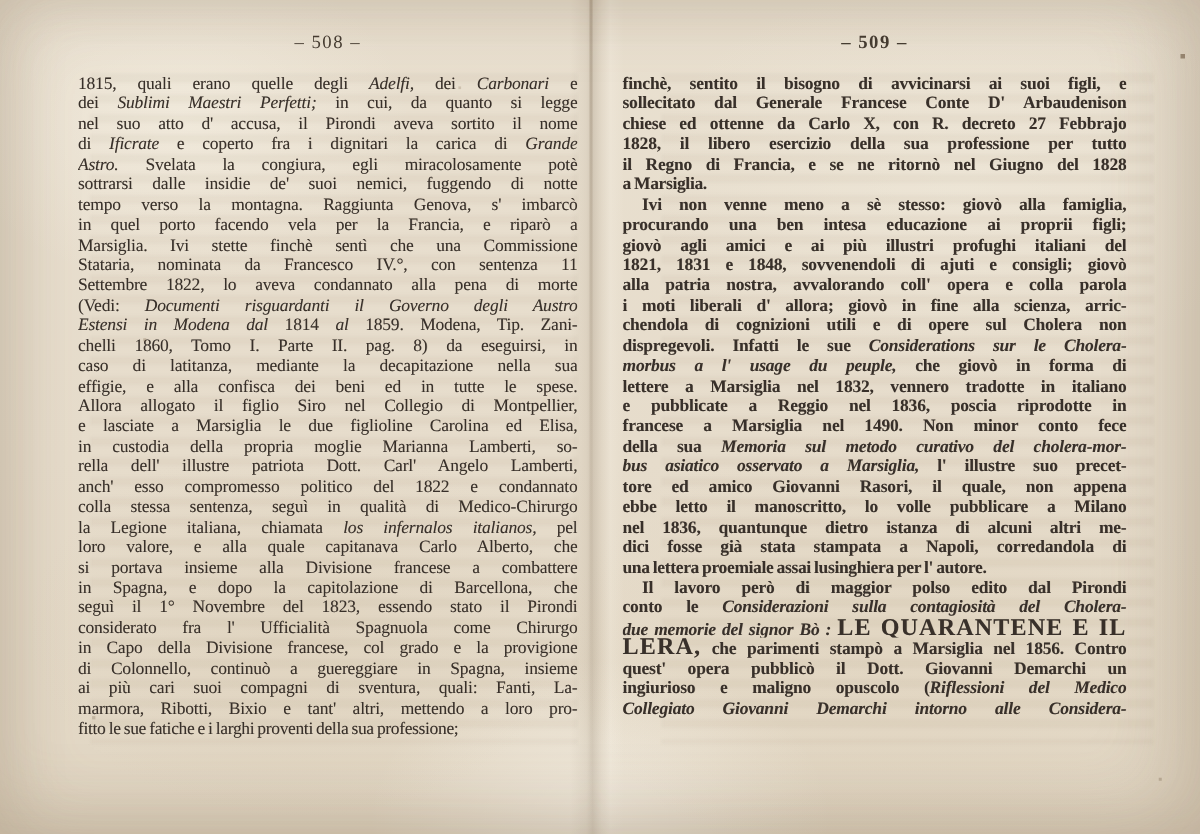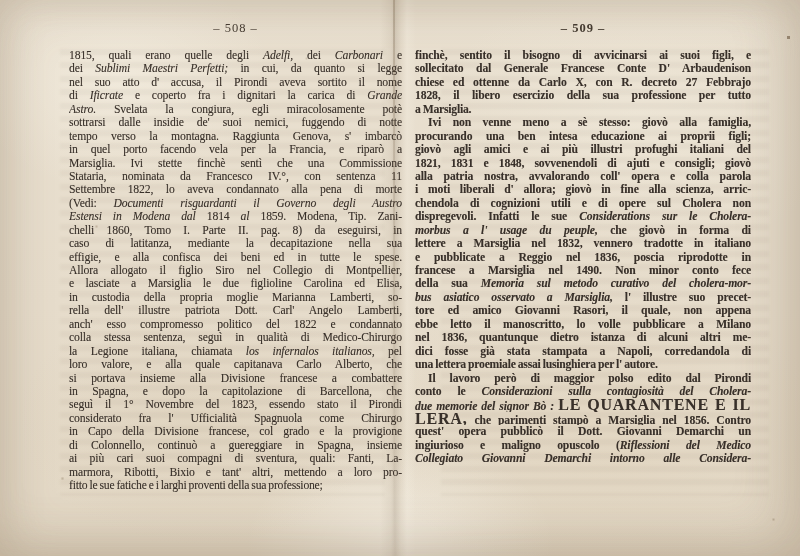--- a/index.html
+++ b/index.html
@@ -44,21 +44,21 @@
     background:transparent;
     box-shadow:
       788px 37px 0 1px rgba(92,72,50,0.55),
       741px 96px 0 0.5px rgba(110,88,62,0.30),
       96px 226px 0 0.5px rgba(110,88,62,0.28),
       62px 478px 0 0.6px rgba(110,88,62,0.26),
       773px 519px 0 0.5px rgba(110,88,62,0.30),
       306px 58px 0 0.4px rgba(110,88,62,0.22);
   }
   .page{position:absolute;top:0;height:100%;z-index:3;}
-  .page-left{left:69px;width:333px;}
+  .page-left{left:52px;width:333px;}
   .page-right{left:415px;width:336px;font-weight:bold;}
   .page-header{
     position:absolute;top:21px;left:0;right:0;text-align:center;
     font-size:12.5px;letter-spacing:1px;color:#453c32;
   }
   .page-text{position:absolute;top:49px;left:0;right:0;color:#38302a;
     text-shadow:0.2px 0.2px 0 rgba(56,46,38,0.30);}
   .bleed{
     position:absolute;top:49px;bottom:60px;z-index:2;pointer-events:none;filter:blur(1px);
     background:repeating-linear-gradient(180deg,
@@ -124,20 +124,21 @@
       </div>
   </div>
 
   <div class="page page-right">
     <div class="page-header">– 509 –</div>
     <div class="page-text">
         <div class="line"><span>finchè, sentito il bisogno di avvicinarsi ai suoi figli, e</span></div>
         <div class="line"><span>sollecitato dal Generale Francese Conte D' Arbaudenison</span></div>
         <div class="line"><span>chiese ed ottenne da Carlo X, con R. decreto 27 Febbrajo</span></div>
         <div class="line"><span>1828, il libero esercizio della sua professione per tutto</span></div>
+        <div class="line"><span>il Regno di Francia, e se ne ritornò nel Giugno del 1828</span></div>
         <div class="line para-end"><span>a Marsiglia.</span></div>
         <div class="line indent"><span>Ivi non venne meno a sè stesso: giovò alla famiglia,</span></div>
         <div class="line"><span>procurando una ben intesa educazione ai proprii figli;</span></div>
         <div class="line"><span>giovò agli amici e ai più illustri profughi italiani del</span></div>
         <div class="line"><span>1821, 1831 e 1848, sovvenendoli di ajuti e consigli; giovò</span></div>
         <div class="line"><span>alla patria nostra, avvalorando coll' opera e colla parola</span></div>
         <div class="line"><span>i moti liberali d' allora; giovò in fine alla scienza, arric-</span></div>
         <div class="line"><span>chendola di cognizioni utili e di opere sul Cholera non</span></div>
         <div class="line"><span>dispregevoli. Infatti le sue </span><span class="it">Considerations sur le Cholera-</span></div>
         <div class="line"><span class="it">morbus a l' usage du peuple,</span><span> che giovò in forma di</span></div>

